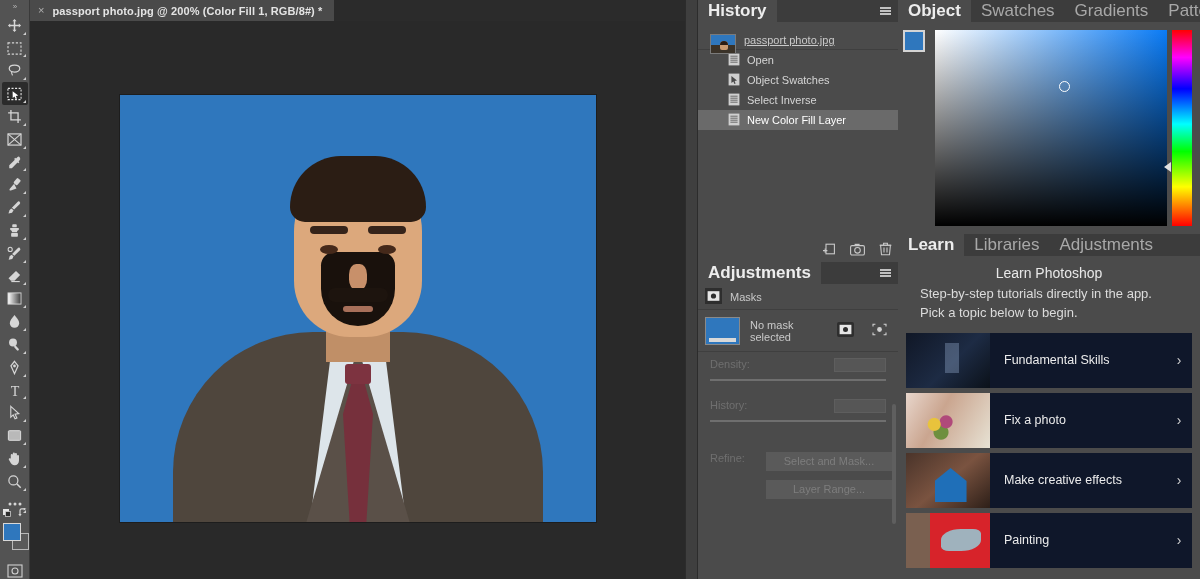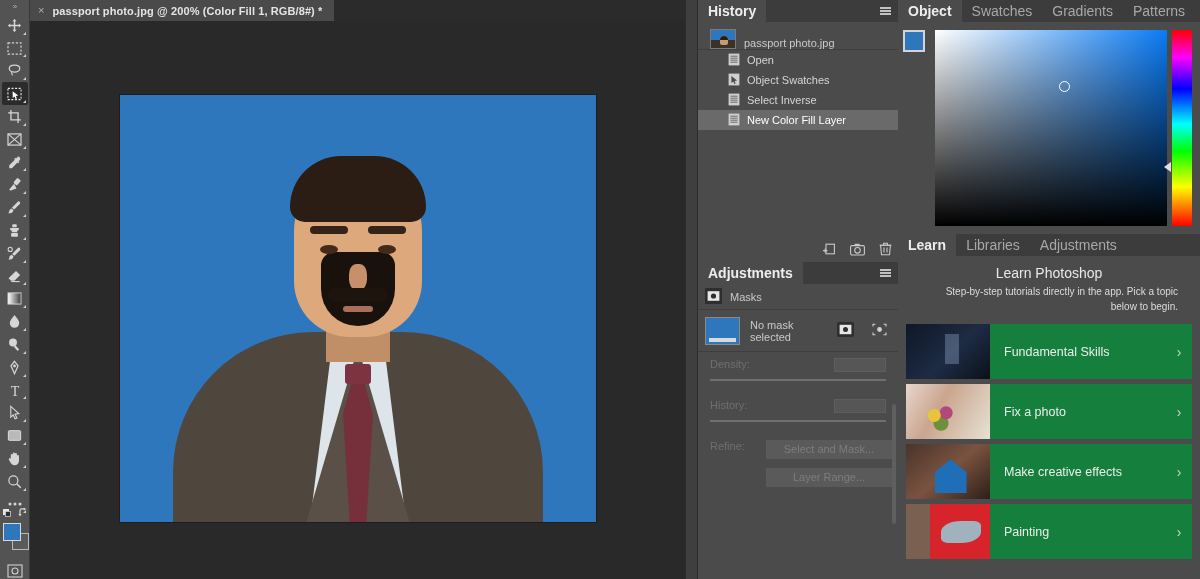--- a/index.html
+++ b/index.html
@@ -104,31 +104,31 @@
       width:74px; height:74px; background:#19110c;
       border-radius:16px 16px 44px 44px; }
   .p-lip  { position:absolute; left:50%; transform:translateX(-50%);
       width:30px; height:6px; background:#a8705a; border-radius:4px; }
 
   
   .dock-left { position:absolute; left:698px; top:0; width:200px; height:579px; background:#4b4b4b; }
   .dock-right { position:absolute; left:898px; top:0; width:302px; height:579px; background:#4b4b4b; }
 
   .panel-tabbar { height:22px; background:#3c3c3c; display:flex; align-items:stretch; position:relative; }
-  .panel-tab { display:flex; align-items:center; padding:0 10px; font-size:14px; color:#a8a8a8;
+  .panel-tab { display:flex; align-items:center; padding:0 10px; font-size:17px; color:#a8a8a8;
       background:#3c3c3c; }
   .panel-tab.active { background:#4b4b4b; color:#ededed; font-weight:bold; }
   .panel-menu { position:absolute; right:7px; top:0; bottom:0; display:flex; align-items:center;
       color:#c2c2c2; }
   .panel-menu i { display:block; width:11px; height:1.5px; background:#c2c2c2; margin:1.5px 0; }
 
   
   .history-body { background:#4b4b4b; height:240px; position:relative; }
-  .hist-src { display:flex; align-items:flex-end; gap:8px; height:28px; padding:12px 6px 0 12px;
-      border-bottom:1px solid #3f3f3f; }
+  .hist-src { display:flex; align-items:flex-start; gap:8px; height:28px; padding:12px 6px 0 12px;
+      border-bottom:1px solid #3f3f3f;text-decoration:underline; }
   .hist-thumb { width:26px; height:20px; background:#2f77bd; position:relative;
       border:1px solid #7a7a7a; overflow:hidden; flex:0 0 auto; }
   .hist-item { display:flex; align-items:center; gap:7px; height:20px; padding-left:30px;
       color:#d6d6d6; font-size:11px; }
   .hist-item.active { background:#6a6a6a; color:#ffffff; }
   .hist-item .hicon { flex:0 0 auto; }
   .hist-footer { position:absolute; right:6px; bottom:4px; display:flex; gap:14px;
       align-items:center; }
 
   
@@ -165,23 +165,23 @@
   .hue-strip { position:absolute; right:8px; top:8px; width:20px; height:196px;
       background:linear-gradient(to bottom,#ff0000 0%,#ff00ff 14%,#0000ff 30%,
         #00ffff 48%,#00ff00 62%,#ffff00 80%,#ff0000 100%); }
   .hue-marker { position:absolute; right:29px; width:0;height:0;
       border-top:5px solid transparent; border-bottom:5px solid transparent;
       border-right:7px solid #e0e0e0; }
 
   
   .learn-body { background:#4b4b4b; }
   .learn-title { text-align:center; font-size:14px; color:#e8e8e8; padding:9px 0 4px; }
-  .learn-sub { text-align:right; font-size:10px; color:#dcdcdc; line-height:1.45;
+  .learn-sub { text-align:left; font-size:13px; color:#dcdcdc; line-height:1.45;
       padding:0 22px 10px; }
-  .learn-item { display:flex; align-items:center; height:55px; background:#15803d;
+  .learn-item { display:flex; align-items:center; height:55px; background:#0f172a;
       margin:0 8px 5px 8px; overflow:hidden; }
   .learn-thumb { width:84px; height:55px; flex:0 0 auto; position:relative; overflow:hidden; }
   .learn-label { flex:1; padding-left:14px; font-size:12.5px; color:#ececec; }
   .chev { width:26px; text-align:center; color:#d2d2d2; font-size:14px; }
 
   
   .th-dark { background:linear-gradient(135deg,#101726,#1d2b44 55%,#0b1119); }
   .th-dark::after{content:"";position:absolute;left:46%;top:18%;width:14px;height:30px;
       background:#9fb4d8;opacity:.35;}
   .th-flowers{ background:linear-gradient(120deg,#e8d6cc,#caa58f 40%,#e7e2d4); }
@@ -551,21 +551,21 @@
         <span class="prop-lbl">Density:</span>
         <div class="prop-slider"></div>
       </div>
 
       <div class="prop-row" style="padding-top:18px">
         <span class="prop-field"></span>
         <span class="prop-lbl">History:</span>
         <div class="prop-slider"></div>
       </div>
 
-      <div class="prop-row" style="padding-top:18px">
+      <div class="prop-row" style="padding-top:30px">
         <span class="prop-lbl" style="float:left">Refine:</span>
         <div class="prop-btn">Select and Mask...</div>
         <div class="prop-btn" style="margin-top:9px">Layer Range...</div>
       </div>
 
       <div class="prop-scroll"></div>
     </div>
   </div>
 
   <div class="dock-right">

